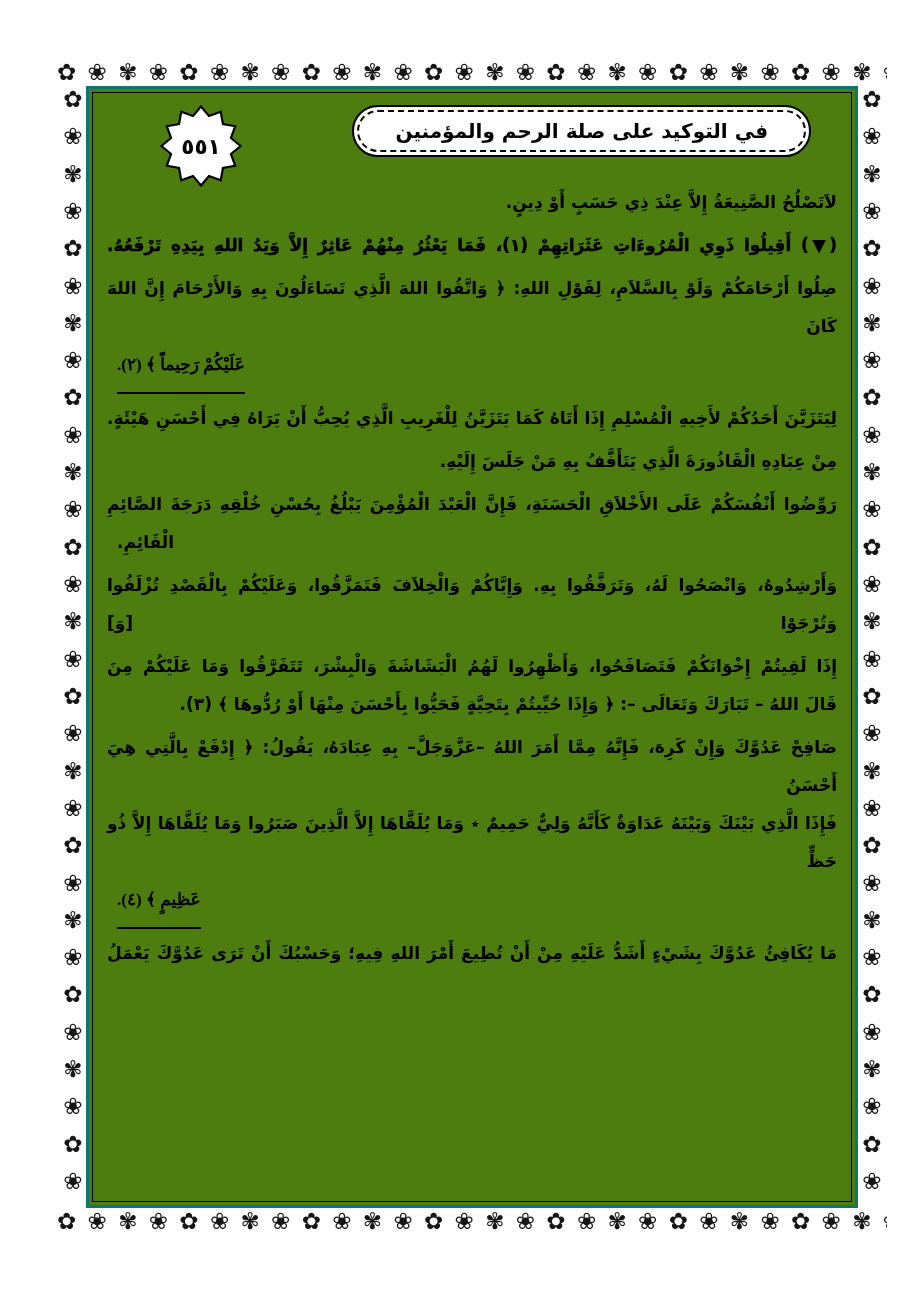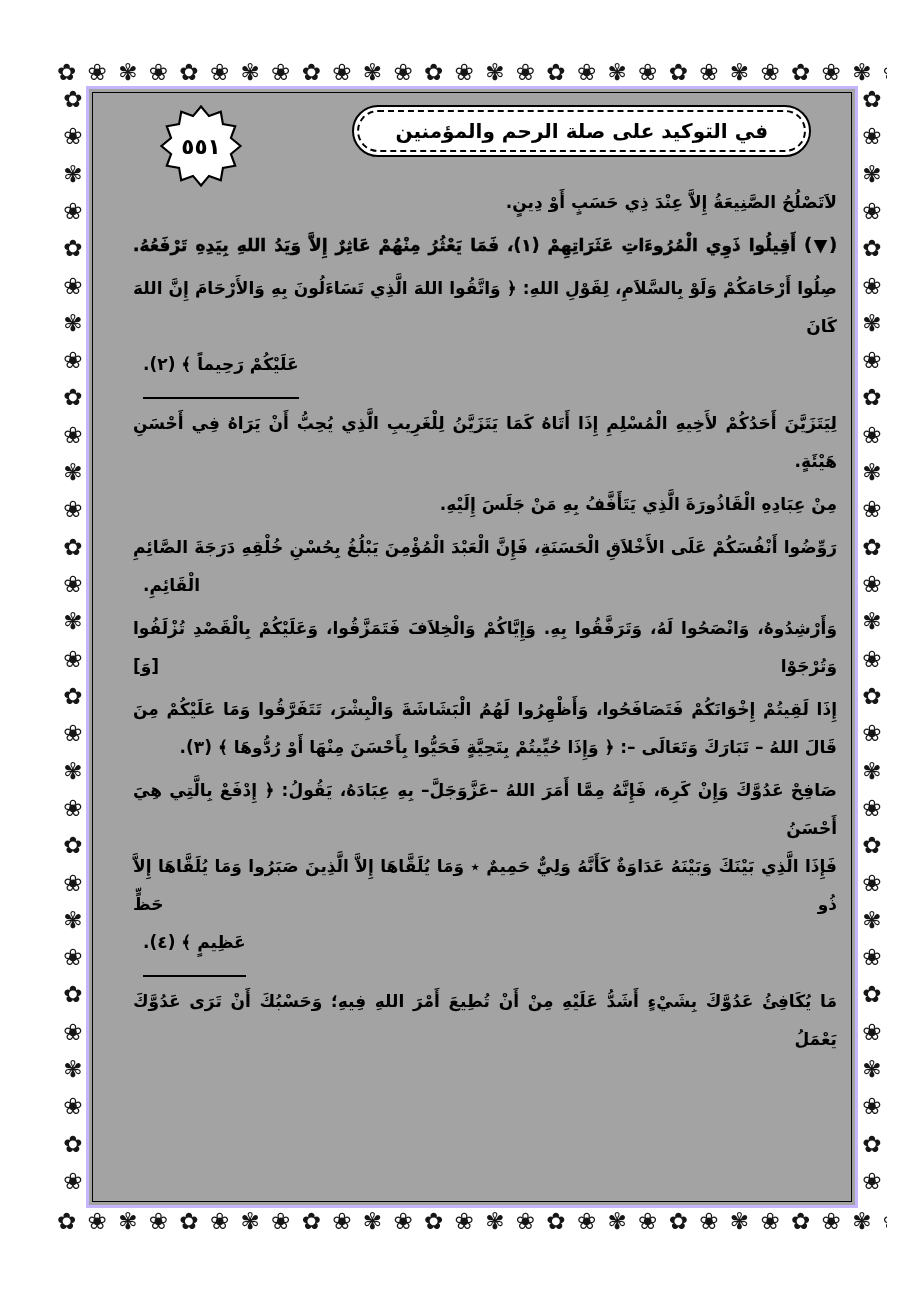--- a/index.html
+++ b/index.html
@@ -9,41 +9,41 @@
   
   .frame-outer{position:absolute;left:57px;top:57px;width:830px;height:1180px;}
   .orn{position:absolute;color:#161616;overflow:hidden;white-space:nowrap;
        font-size:23px;letter-spacing:2px;line-height:30px;user-select:none;}
   .orn.top{left:0;top:0;width:830px;height:31px;}
   .orn.bottom{left:0;bottom:0;width:830px;height:31px;}
   .orn.left{left:0;top:29px;width:31px;height:1122px;writing-mode:vertical-rl;}
   .orn.right{right:0;top:29px;width:31px;height:1122px;writing-mode:vertical-rl;}
 
   
-  .frame-inner{position:absolute;left:29px;top:29px;right:29px;bottom:29px;border:3px solid #c4b5fd;background:#a3a3a3;}
+  .frame-inner{position:absolute;left:29px;top:29px;right:29px;bottom:29px;border:3px solid #0f766e;background:#4d7c0f;}
   .frame-inner2{position:absolute;inset:3px;border:1.5px solid #000;overflow:hidden;}
 
   
   .content{position:absolute;inset:0;padding:8px 14px 4px 14px;direction:rtl;color:#000;}
 
   .header{position:relative;height:82px;}
   .badge{position:absolute;left:48px;top:2px;width:92px;height:86px;}
   .badge svg{display:block;}
   .cartouche{position:absolute;right:26px;top:4px;border:2.5px solid #000;border-radius:28px;padding:3px;background:#fff;}
   .cartouche-in{border:2px dashed #000;border-radius:22px;padding:7px 36px;
                 font-size:20px;font-weight:bold;white-space:nowrap;}
 
   .body-text{font-size:17px;font-weight:bold;line-height:38px;}
   .para{margin:0 0 5px 0;}
-  .line{min-height:38px;margin-left:26px;}
+  .line{min-height:38px;}
   .full{text-align:justify;text-align-last:justify;}
   .start{text-align:right;}
   .hang{text-align:left;padding-left:10px;}
   .heavy{-webkit-text-stroke:0.4px #000;}
-  .uline{display:inline-block;border-bottom:2px solid #000;padding-bottom:14px;}
+  .uline{display:inline-block;border-bottom:2px solid #000;padding-bottom:8px;font-family:Liberation Serif, serif;}
 </style>
 </head>
 <body>
 
 <div class="sheet">
   <div class="frame-outer">
     <div class="orn top">✿ ❀ ✾ ❀ ✿ ❀ ✾ ❀ ✿ ❀ ✾ ❀ ✿ ❀ ✾ ❀ ✿ ❀ ✾ ❀ ✿ ❀ ✾ ❀ ✿ ❀ ✾ ❀ ✿ ❀ ✾ ❀ ✿ ❀ ✾ ❀ ✿ ❀ ✾ ❀ ✿ ❀ ✾ ❀ ✿ ❀ ✾ ❀ ✿ ❀ ✾ ❀ ✿ ❀ ✾ ❀ ✿ ❀ ✾ ❀ ✿ ❀ ✾ ❀ </div>
     <div class="orn bottom">✿ ❀ ✾ ❀ ✿ ❀ ✾ ❀ ✿ ❀ ✾ ❀ ✿ ❀ ✾ ❀ ✿ ❀ ✾ ❀ ✿ ❀ ✾ ❀ ✿ ❀ ✾ ❀ ✿ ❀ ✾ ❀ ✿ ❀ ✾ ❀ ✿ ❀ ✾ ❀ ✿ ❀ ✾ ❀ ✿ ❀ ✾ ❀ ✿ ❀ ✾ ❀ ✿ ❀ ✾ ❀ ✿ ❀ ✾ ❀ ✿ ❀ ✾ ❀ </div>
     <div class="orn left">✿ ❀ ✾ ❀ ✿ ❀ ✾ ❀ ✿ ❀ ✾ ❀ ✿ ❀ ✾ ❀ ✿ ❀ ✾ ❀ ✿ ❀ ✾ ❀ ✿ ❀ ✾ ❀ ✿ ❀ ✾ ❀ ✿ ❀ ✾ ❀ ✿ ❀ ✾ ❀ ✿ ❀ ✾ ❀ ✿ ❀ ✾ ❀ ✿ ❀ ✾ ❀ ✿ ❀ ✾ ❀ ✿ ❀ ✾ ❀ ✿ ❀ ✾ ❀ ✿ ❀ ✾ ❀ ✿ ❀ ✾ ❀ ✿ ❀ ✾ ❀ ✿ ❀ ✾ ❀ ✿ ❀ ✾ ❀ ✿ ❀ ✾ ❀ </div>
     <div class="orn right">✿ ❀ ✾ ❀ ✿ ❀ ✾ ❀ ✿ ❀ ✾ ❀ ✿ ❀ ✾ ❀ ✿ ❀ ✾ ❀ ✿ ❀ ✾ ❀ ✿ ❀ ✾ ❀ ✿ ❀ ✾ ❀ ✿ ❀ ✾ ❀ ✿ ❀ ✾ ❀ ✿ ❀ ✾ ❀ ✿ ❀ ✾ ❀ ✿ ❀ ✾ ❀ ✿ ❀ ✾ ❀ ✿ ❀ ✾ ❀ ✿ ❀ ✾ ❀ ✿ ❀ ✾ ❀ ✿ ❀ ✾ ❀ ✿ ❀ ✾ ❀ ✿ ❀ ✾ ❀ ✿ ❀ ✾ ❀ ✿ ❀ ✾ ❀ </div>

